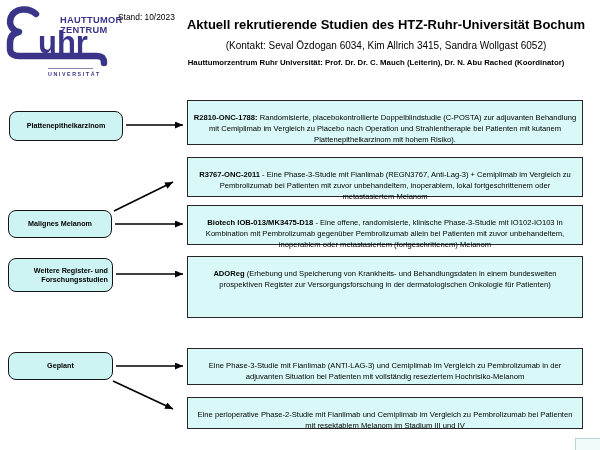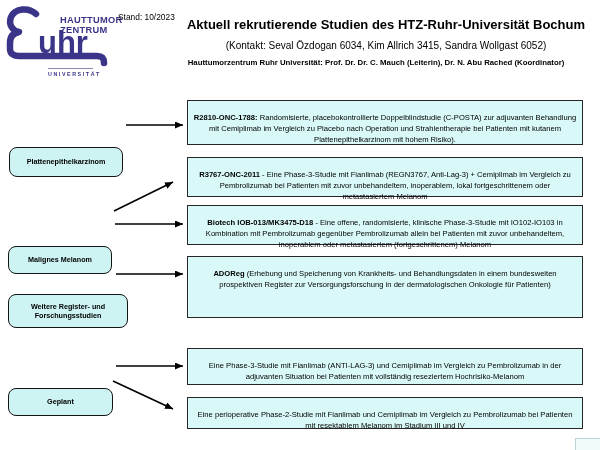--- a/index.html
+++ b/index.html
@@ -27,25 +27,25 @@
   }
   .contact{position:absolute;left:180px;top:40px;width:412px;text-align:center;font-size:10px;}
   .team{
     position:absolute;left:158px;top:58px;width:436px;text-align:center;
     font-size:7.8px;font-weight:bold;
   }
   
   .cat-box{
     position:absolute;background:#cdf3f3;border:1.9px solid #151515;border-radius:8px;
     display:flex;align-items:center;justify-content:center;text-align:center;
-    font-size:7.2px;font-weight:bold;line-height:1.3;padding:2px 4px;box-sizing:border-box;margin-top:36px;
+    font-size:7.2px;font-weight:bold;line-height:1.3;padding:2px 4px;box-sizing:border-box;
   }
   #cat-plattenepithelkarzinom{left:9px;top:111px;width:114px;height:30px;}
   #cat-malignes-melanom{left:8px;top:210px;width:104px;height:28px;}
-  #cat-weitere-register{left:8px;top:258px;width:120px;height:34px;}
+  #cat-weitere-register{left:8px;top:258px;width:105px;height:34px;text-align:right;}
   #cat-geplant{left:8px;top:352px;width:105px;height:28px;}
   
   .study-box{
     position:absolute;left:187px;width:396px;background:#d9f8f8;border:1.8px solid #262626;
     font-size:7.6px;line-height:1.42;padding:12px 5px;box-sizing:border-box;text-align:center;
   }
   .study-box .lead{font-weight:bold;}
   .study-box .seg + .seg{margin-top:8px;}
   #study-1{top:100px;height:45px;}
   #study-2{top:157px;height:40px;}

